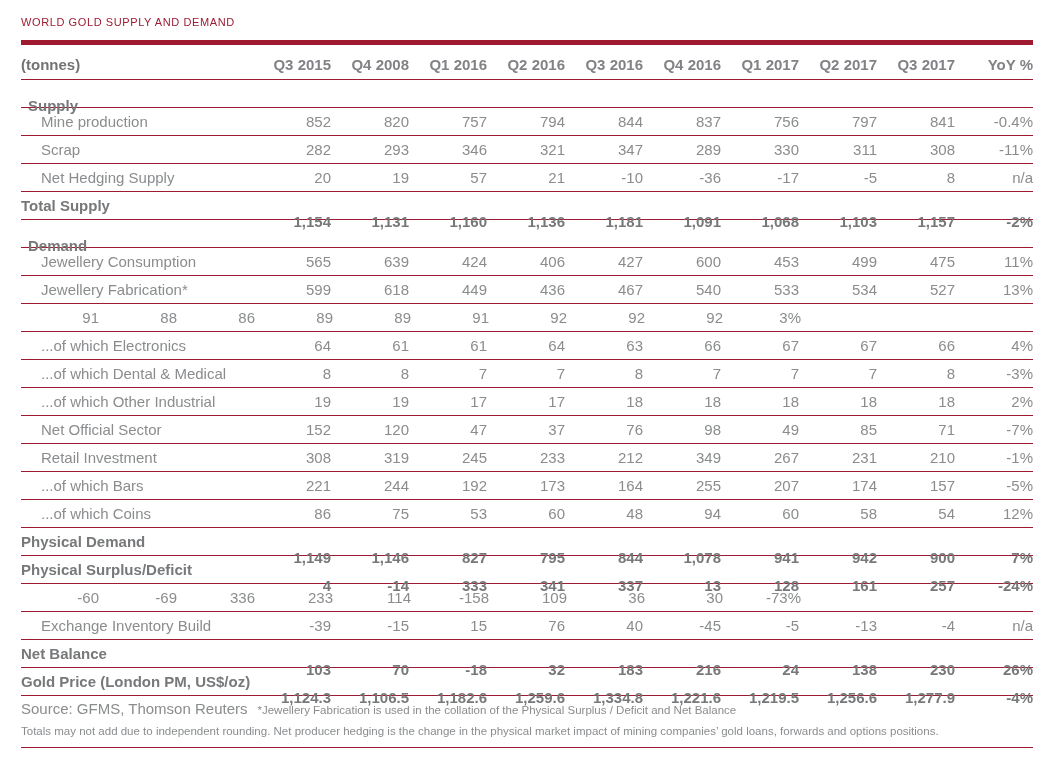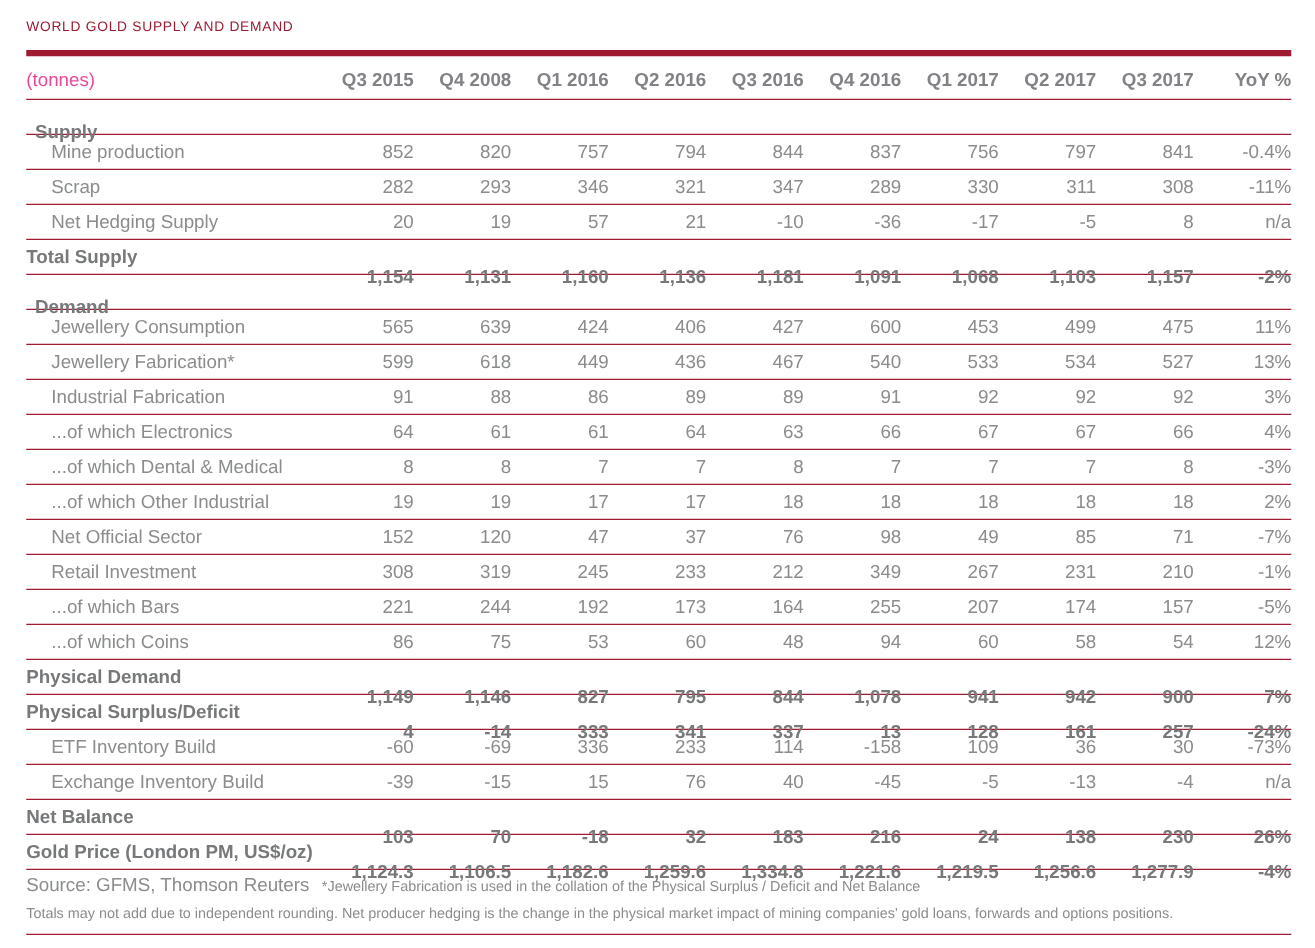--- a/index.html
+++ b/index.html
@@ -43,21 +43,21 @@
   .row .label{
     flex:1;
     white-space:nowrap;
     overflow:hidden;
   }
   .row .cell{
     width:78px;
     text-align:right;
     white-space:nowrap;
   }
-  .row.header .label{color:#ec4899;font-weight:normal;}
+  .row.header .label{color:#737373;font-weight:bold;}
   .row.header .cell{font-weight:bold;color:#808285;}
   .row.section .label{font-weight:bold;color:#76787a;padding-left:7px;margin-top:23px;}
   .row.item .label{padding-left:20px;color:#8a8c8e;}
   .row.item .cell{color:#8a8c8e;}
   .row.total{font-weight:bold;}
   .row.total .label{color:#76787a;}
   .row.total .cell{color:#76787a;margin-top:32px;}
   .footer{margin-top:4px;}
   .footer-line1{
     white-space:nowrap;
@@ -207,21 +207,20 @@
           <div class="cell">449</div>
           <div class="cell">436</div>
           <div class="cell">467</div>
           <div class="cell">540</div>
           <div class="cell">533</div>
           <div class="cell">534</div>
           <div class="cell">527</div>
           <div class="cell">13%</div>
         </div>
         <div class="row item">
-          <div class="label">Industrial Fabrication</div>
           <div class="cell">91</div>
           <div class="cell">88</div>
           <div class="cell">86</div>
           <div class="cell">89</div>
           <div class="cell">89</div>
           <div class="cell">91</div>
           <div class="cell">92</div>
           <div class="cell">92</div>
           <div class="cell">92</div>
           <div class="cell">3%</div>
@@ -337,21 +336,20 @@
           <div class="cell">333</div>
           <div class="cell">341</div>
           <div class="cell">337</div>
           <div class="cell">13</div>
           <div class="cell">128</div>
           <div class="cell">161</div>
           <div class="cell">257</div>
           <div class="cell">-24%</div>
         </div>
         <div class="row item">
-          <div class="label">ETF Inventory Build</div>
           <div class="cell">-60</div>
           <div class="cell">-69</div>
           <div class="cell">336</div>
           <div class="cell">233</div>
           <div class="cell">114</div>
           <div class="cell">-158</div>
           <div class="cell">109</div>
           <div class="cell">36</div>
           <div class="cell">30</div>
           <div class="cell">-73%</div>

